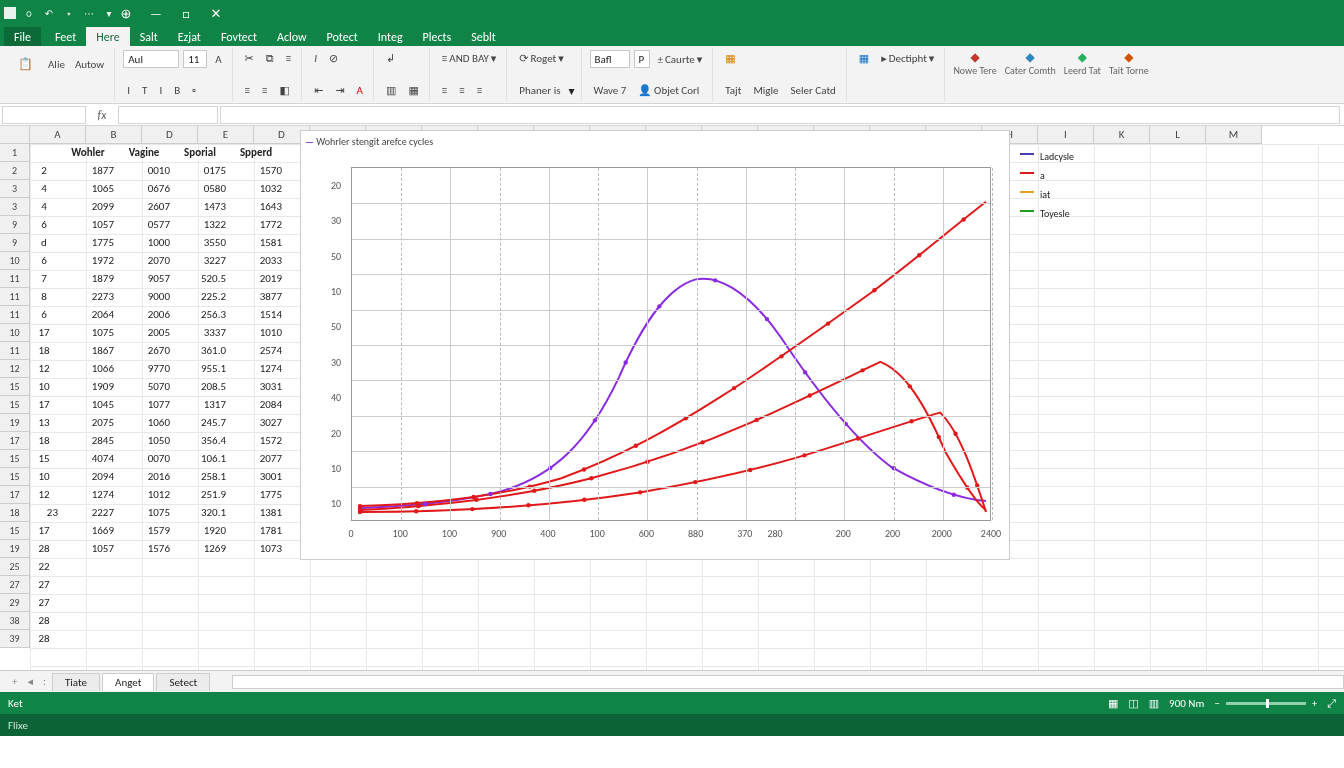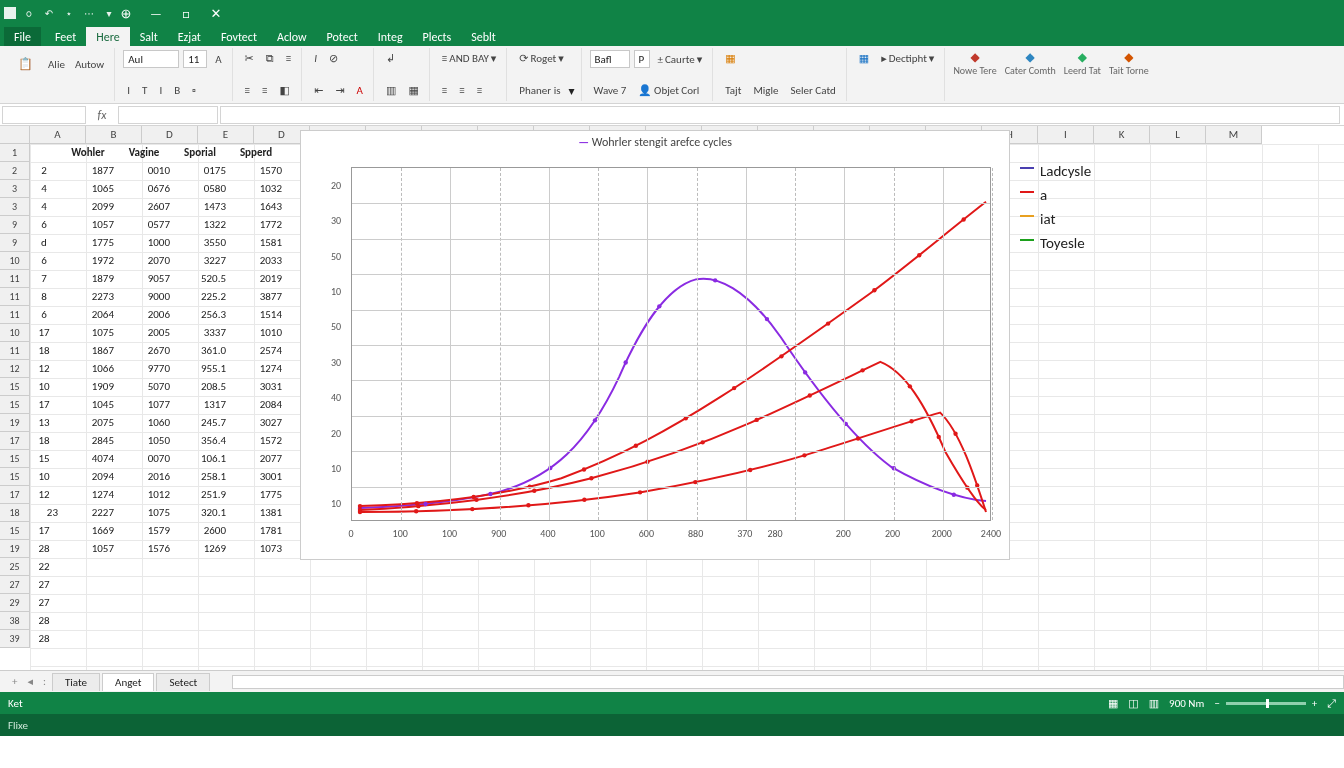--- a/index.html
+++ b/index.html
@@ -30,30 +30,30 @@
 .colhdrs { position:absolute; left:0; top:0; height:18px; display:flex; }
 .corner { width:30px; height:18px; background:#f0f0f0; border-right:1px solid #ccc; border-bottom:1px solid #ccc; position:absolute; left:0; top:0; }
 .ch { height:18px; background:#f0f0f0; border-right:1px solid #ccc; border-bottom:1px solid #ccc; text-align:center; font-size:11px; color:#444; line-height:18px; }
 .rh { width:30px; height:18px; background:#f0f0f0; border-right:1px solid #ccc; border-bottom:1px solid #ccc; text-align:center; font-size:10px; color:#444; line-height:18px; }
 .gridcells { position:absolute; left:30px; top:18px; right:0; bottom:0; }
 .gridcells::before { content:""; position:absolute; inset:0; background-image:linear-gradient(to right,#e8e8e8 1px,transparent 1px),linear-gradient(to bottom,#e8e8e8 1px,transparent 1px); background-size:56px 18px; }
 .datacol { position:absolute; top:0; width:56px; }
 .dcell { height:18px; line-height:18px; text-align:right; padding-right:4px; font-size:11px; color:#222; position:relative; }
 .dcell.hdr { font-weight:bold; text-align:center; }
 .chartbox { position:absolute; left:300px; top:4px; width:710px; height:430px; background:#fff; border:1px solid #ccc; }
-.chartbox .title { text-align:center; font-size:12px; color:#444; padding:4px; }
+.chartbox .title { font-size:10px; color:#444; padding:4px; }
 .chartbox .title .dash { color:#8a2be2; font-weight:bold; }
 .plot { position:absolute; left:50px; top:36px; width:640px; height:354px; border:1px solid #999; }
 .plot .vgrid,.plot .hgrid { position:absolute; background:#ccc; }
 .plot .vgrid { width:1px; height:100%; top:0; }
 .plot .hgrid { height:1px; width:100%; left:0; }
 .plot .vgrid.dash { border-left:1px dashed #bbb; background:none; width:0; }
 .ytick { position:absolute; left:30px; font-size:10px; color:#555; transform:translateY(-50%); }
 .xtick { position:absolute; top:396px; font-size:10px; color:#555; transform:translateX(-50%); }
-.legend { position:absolute; left:1020px; top:36px; font-size:15px; }
+.legend { position:absolute; left:1020px; top:24px; font-size:10px; }
 .legend div { display:flex; align-items:center; gap:6px; margin-bottom:6px; }
 .legend .sw { width:14px; height:2px; }
 svg.curves { position:absolute; inset:0; width:100%; height:100%; }
 .tabsbar { height:22px; border-top:1px solid #ccc; background:#f3f3f3; display:flex; align-items:center; padding-left:8px; gap:2px; font-size:11px; }
 .tabsbar .stab { padding:2px 12px; border:1px solid #ccc; border-bottom:none; background:#fff; }
 .tabsbar .stab.inactive { background:#ececec; }
 .tabsbar .nav { color:#888; padding:0 4px; }
 .tabsbar .hscroll { flex:1; margin-left:20px; height:14px; border:1px solid #ccc; background:#fff; position:relative; }
 .statusbar { height:22px; background:#108346; color:#fff; display:flex; align-items:center; padding:0 8px; font-size:11px; justify-content:space-between; }
 .statusbar .right { display:flex; align-items:center; gap:10px; }
@@ -381,21 +381,21 @@
         <div class="dcell">361.0</div>
         <div class="dcell">955.1</div>
         <div class="dcell">208.5</div>
         <div class="dcell">1317</div>
         <div class="dcell">245.7</div>
         <div class="dcell">356.4</div>
         <div class="dcell">106.1</div>
         <div class="dcell">258.1</div>
         <div class="dcell">251.9</div>
         <div class="dcell">320.1</div>
-        <div class="dcell">2600</div>
+        <div class="dcell">1920</div>
         <div class="dcell">1269</div>
       </div>
       <div class="datacol" style="left: 200px;">
         <div class="dcell hdr">Spperd</div>
         <div class="dcell">1570</div>
         <div class="dcell">1032</div>
         <div class="dcell">1643</div>
         <div class="dcell">1772</div>
         <div class="dcell">1581</div>
         <div class="dcell">2033</div>

